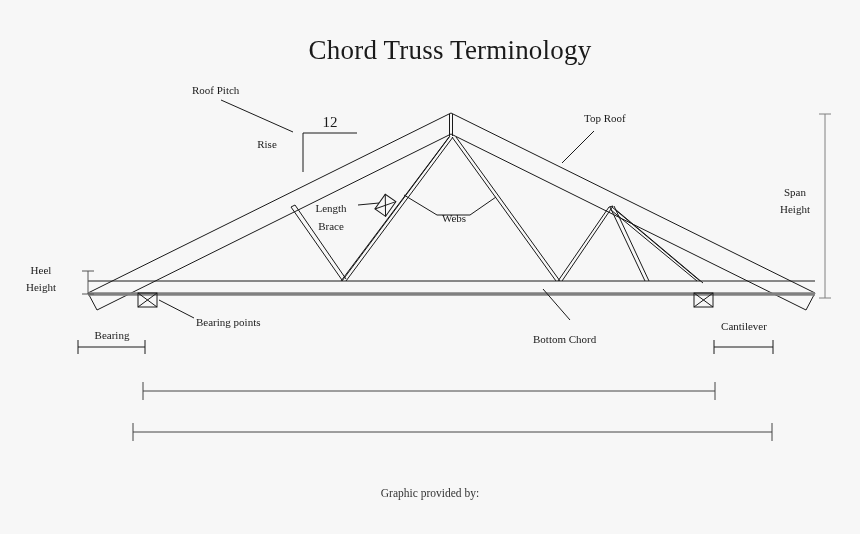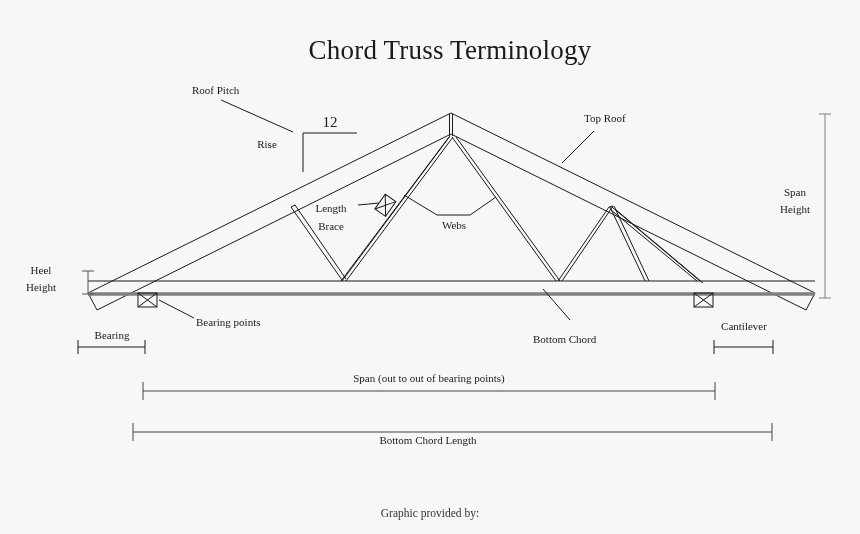--- a/index.html
+++ b/index.html
@@ -45,21 +45,20 @@
   }
   .lbl-center {
     text-align: center;
   }
   .lbl-right {
     text-align: center;
   }
   .lbl-credit {
     font-size: 11.5px;
     color: #333;
-    margin-top: 20px;
   }
   .lbl-num {
     font-size: 15px;
   }
 </style>
 </head>
 <body>
 
 <div id="diagram-root">
 
@@ -205,35 +204,33 @@
 
   <div class="lbl lbl-main lbl-right" style="left:237px; top:138px; width:60px;">Rise</div>
 
   <div class="lbl lbl-num lbl-center" style="left:300px; top:114px; width:60px;">12</div>
 
   <div class="lbl lbl-main" style="left:584px; top:112px;">Top Roof</div>
 
   <div class="lbl lbl-main lbl-center" style="left:300px; top:202px; width:62px;">Length</div>
   <div class="lbl lbl-main lbl-center" style="left:300px; top:220px; width:62px;">Brace</div>
 
-  <div class="lbl lbl-main lbl-center" style="left:424px; top:219px; width:60px;">Webs</div>
+  <div class="lbl lbl-main lbl-center" style="left:424px; top:212px; width:60px;">Webs</div>
 
   <div class="lbl lbl-main lbl-center" style="left:764px; top:186px; width:62px;">Span</div>
   <div class="lbl lbl-main lbl-center" style="left:764px; top:203px; width:62px;">Height</div>
 
   <div class="lbl lbl-main lbl-right" style="left:10px; top:264px; width:62px;">Heel</div>
   <div class="lbl lbl-main lbl-right" style="left:10px; top:281px; width:62px;">Height</div>
 
   <div class="lbl lbl-main" style="left:196px; top:316px;">Bearing points</div>
 
   <div class="lbl lbl-main" style="left:533px; top:325px;margin-top:8px;">Bottom Chord</div>
 
   <div class="lbl lbl-main lbl-center" style="left:66px; top:329px; width:92px;">Bearing</div>
 
   <div class="lbl lbl-main lbl-center" style="left:698px; top:320px; width:92px;text-align:center;">Cantilever</div>
 
-  <div class="lbl lbl-main lbl-center" style="left:229px; top:372px; width:400px;">Span (out to out of bearing points)</div>
-
-  <div class="lbl lbl-main lbl-center" style="left:253px; top:434px; width:350px;">Bottom Chord Length</div>
+
 
   <div class="lbl lbl-credit lbl-center" style="left:330px; top:487px; width:200px;">Graphic provided by:</div>
 
 </div>
 
 </body></html>

